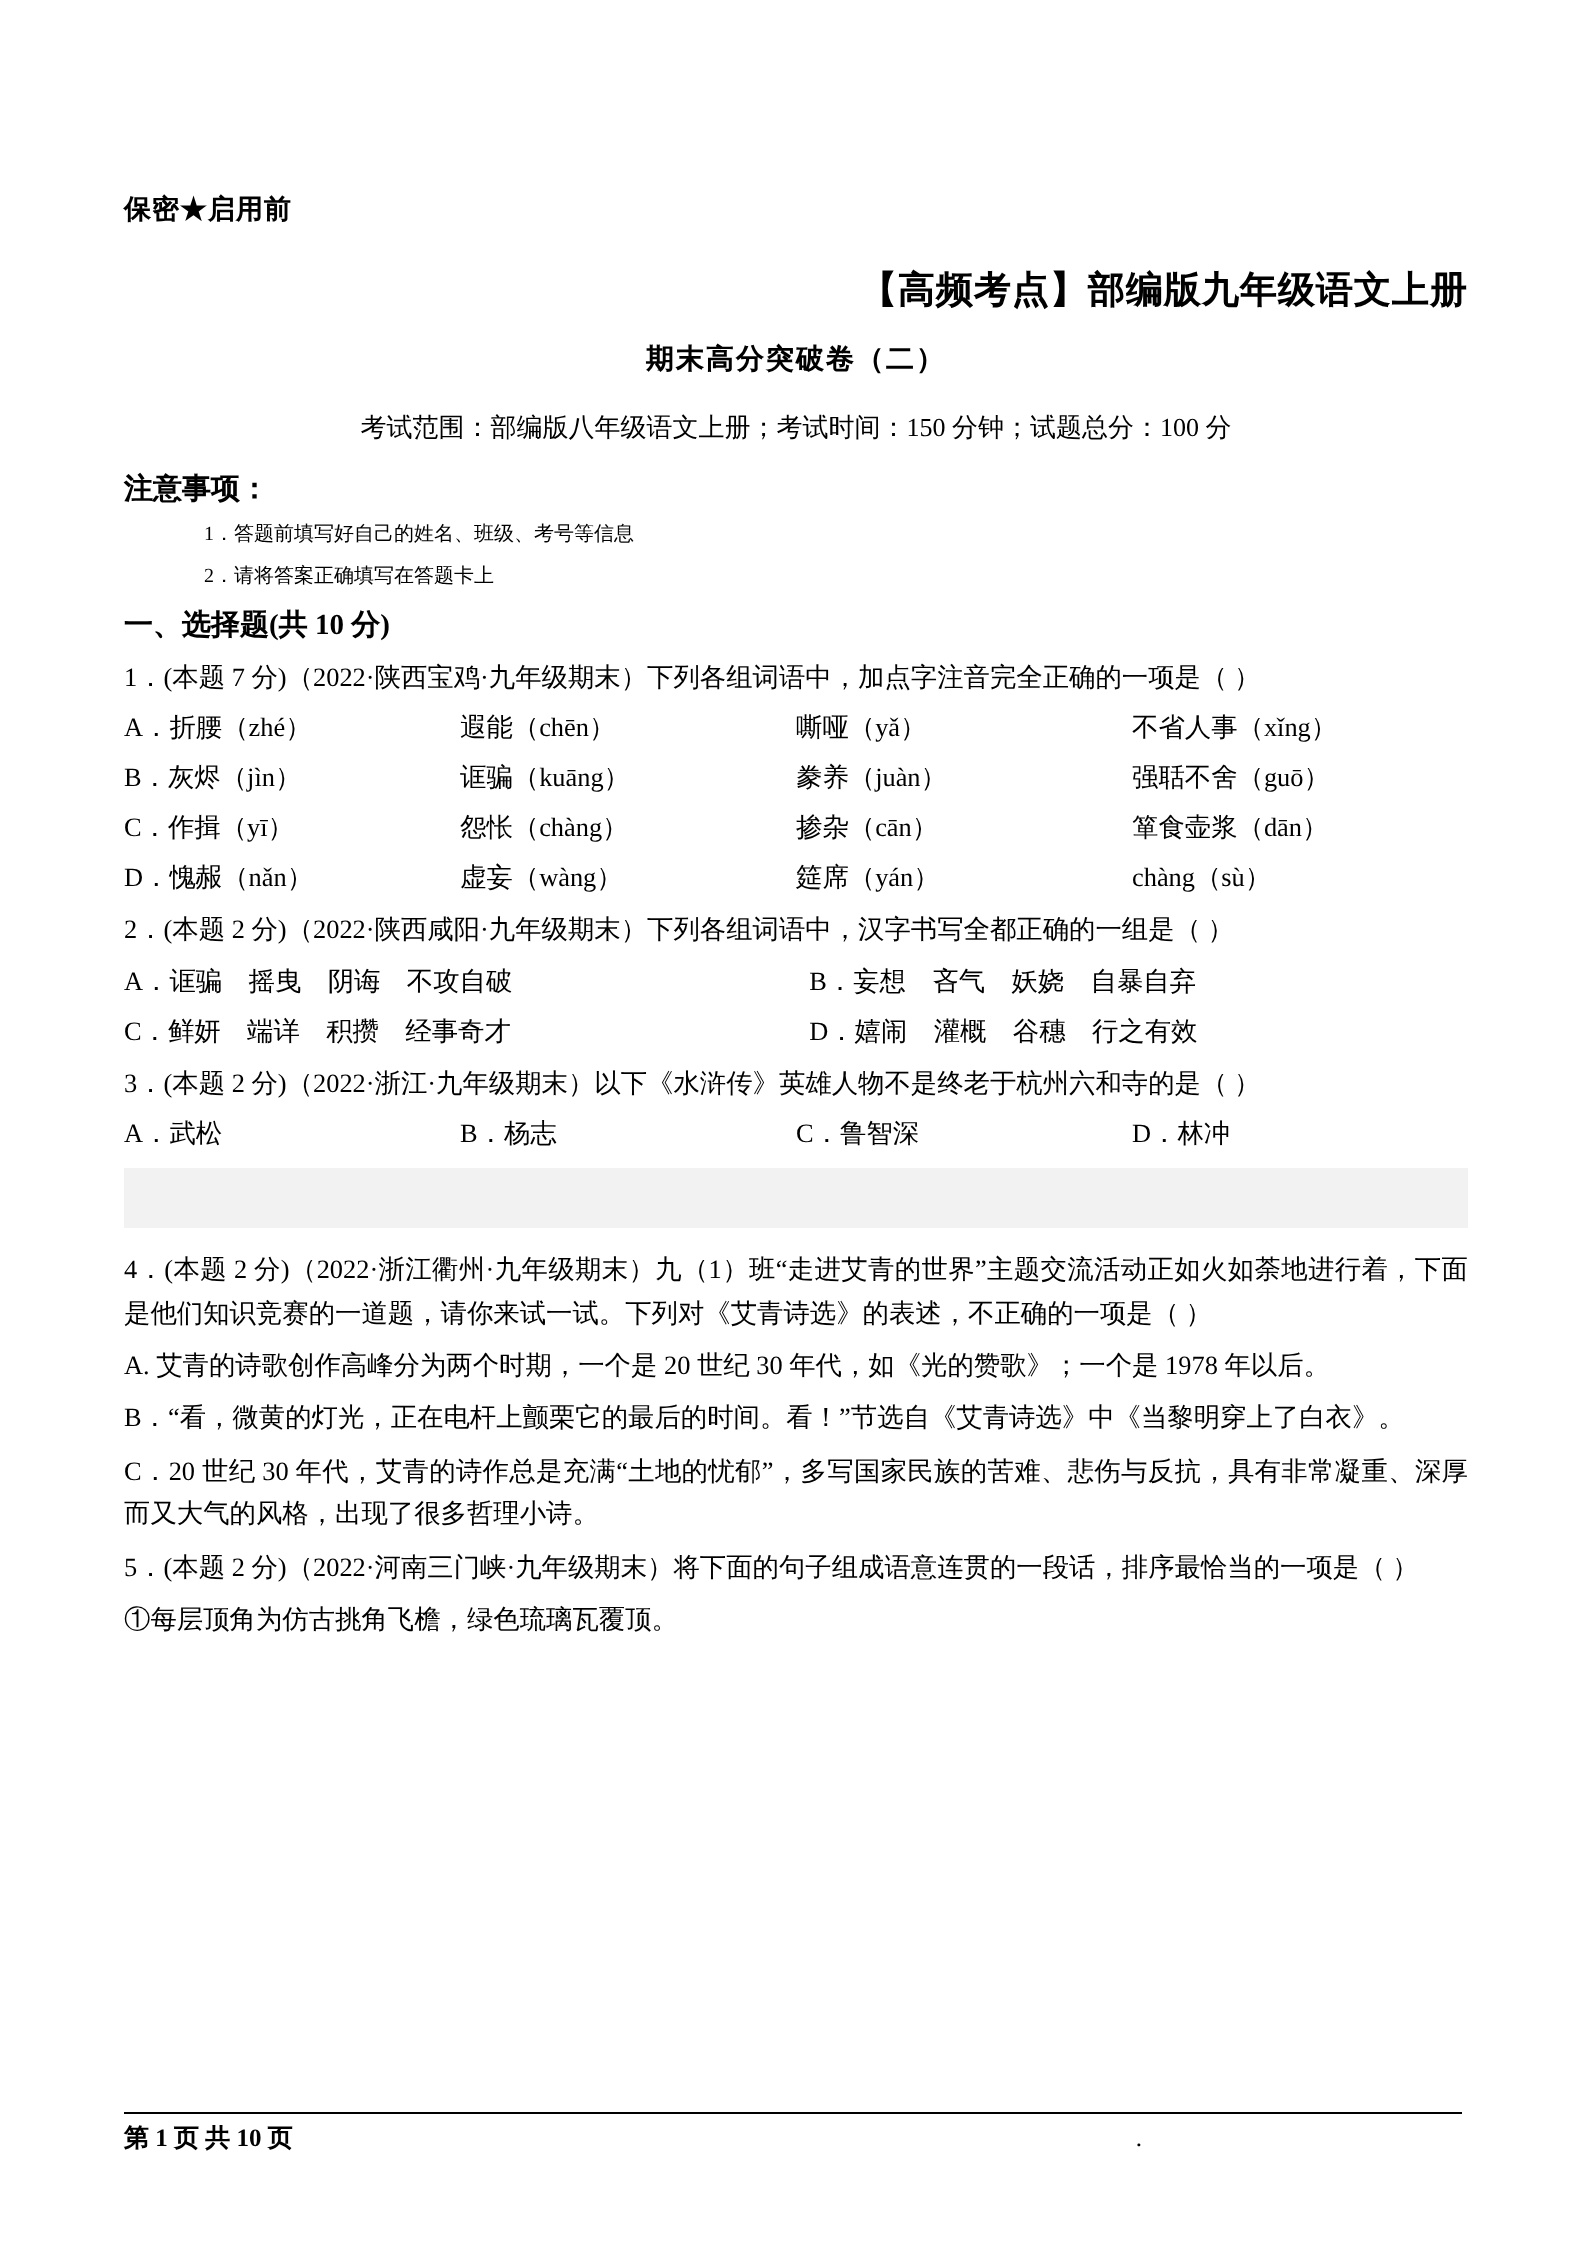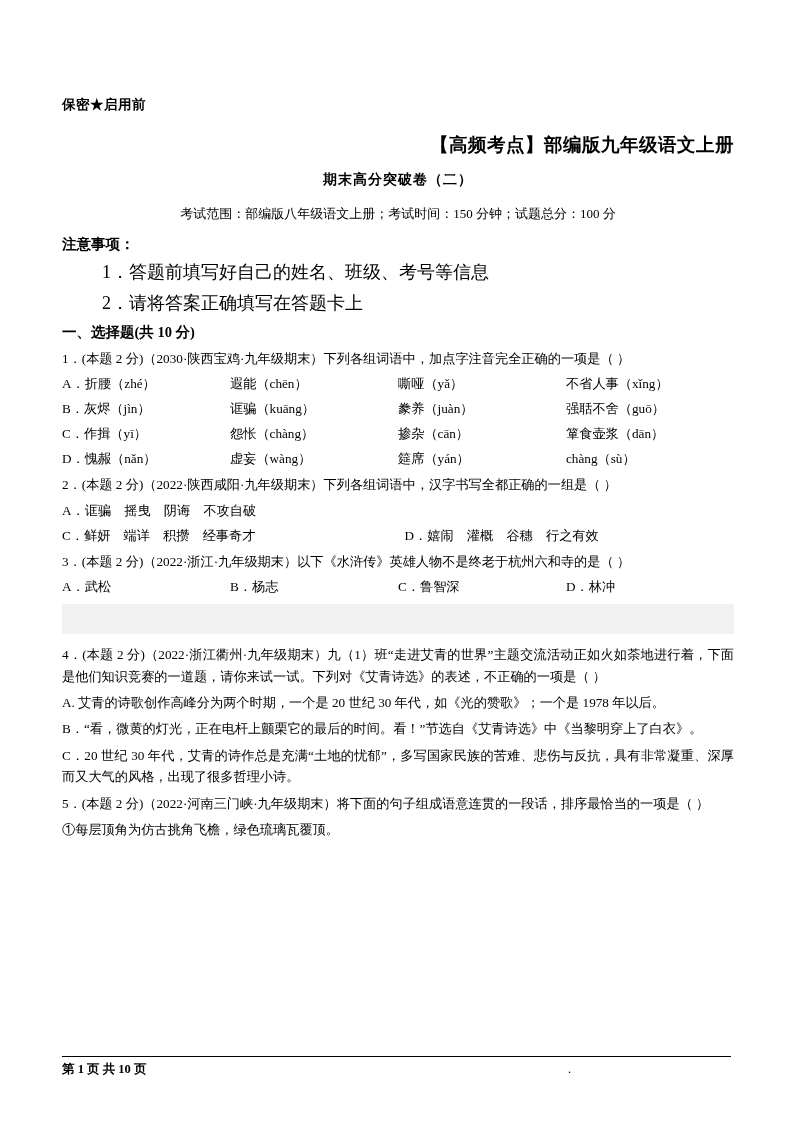--- a/index.html
+++ b/index.html
@@ -50,21 +50,21 @@
     text-align: center;
     font-size: 13px;
     margin: 0 0 12px 0;
   }
   .notice-title {
     font-weight: bold;
     font-size: 14.5px;
     margin: 0 0 6px 0;
   }
   .notice-item {
-    font-size: 18px;
+    font-size: 10px;
     margin: 0 0 7px 0;
     padding-left: 40px;
   }
   .section-head {
     font-weight: bold;
     font-size: 14.5px;
     margin: 8px 0 7px 0;
   }
   .q {
     font-size: 13.2px;
@@ -125,21 +125,21 @@
     <div class="title1">【高频考点】部编版九年级语文上册</div>
     <div class="title2">期末高分突破卷（二）</div>
     <div class="scope">考试范围：部编版八年级语文上册；考试时间：150 分钟；试题总分：100 分</div>
 
     <div class="notice-title">注意事项：</div>
     <div class="notice-item">1．答题前填写好自己的姓名、班级、考号等信息</div>
     <div class="notice-item">2．请将答案正确填写在答题卡上</div>
 
     <div class="section-head">一、选择题(共 10 分)</div>
 
-    <div class="q">1．(本题 2 分)（2030·陕西宝鸡·九年级期末）下列各组词语中，加点字注音完全正确的一项是（    ）</div>
+    <div class="q">1．(本题 7 分)（2022·陕西宝鸡·九年级期末）下列各组词语中，加点字注音完全正确的一项是（    ）</div>
     <div class="opt-row opt-4">
       <span class="o">A．折腰（zhé）</span>
       <span class="o">遐能（chēn）</span>
       <span class="o">嘶哑（yǎ）</span>
       <span class="o">不省人事（xǐng）</span>
     </div>
     <div class="opt-row opt-4">
       <span class="o">B．灰烬（jìn）</span>
       <span class="o">诓骗（kuāng）</span>
       <span class="o">豢养（juàn）</span>
@@ -154,20 +154,21 @@
     <div class="opt-row opt-4">
       <span class="o">D．愧赧（nǎn）</span>
       <span class="o">虚妄（wàng）</span>
       <span class="o">筵席（yán）</span>
       <span class="o">chàng（sù）</span>
     </div>
 
     <div class="q">2．(本题 2 分)（2022·陕西咸阳·九年级期末）下列各组词语中，汉字书写全都正确的一组是（    ）</div>
     <div class="opt-row opt-2 opt-2b">
       <span class="o">A．诓骗　摇曳　阴诲　不攻自破</span>
+      <span class="o">B．妄想　吝气　妖娆　自暴自弃</span>
     </div>
     <div class="opt-row opt-2 opt-2b">
       <span class="o">C．鲜妍　端详　积攒　经事奇才</span>
       <span class="o">D．嬉闹　灌概　谷穗　行之有效</span>
     </div>
 
     <div class="q">3．(本题 2 分)（2022·浙江·九年级期末）以下《水浒传》英雄人物不是终老于杭州六和寺的是（    ）</div>
     <div class="opt-row opt-4">
       <span class="o">A．武松</span>
       <span class="o">B．杨志</span>

